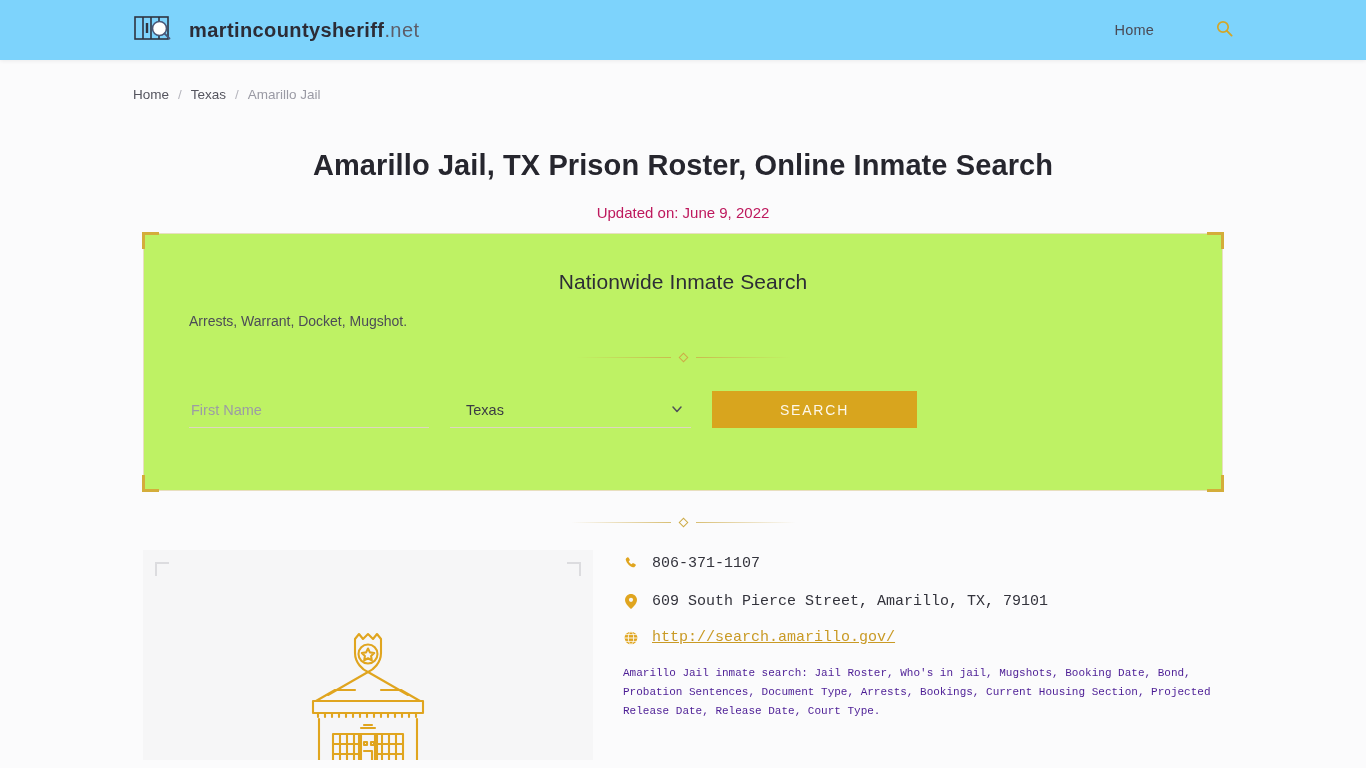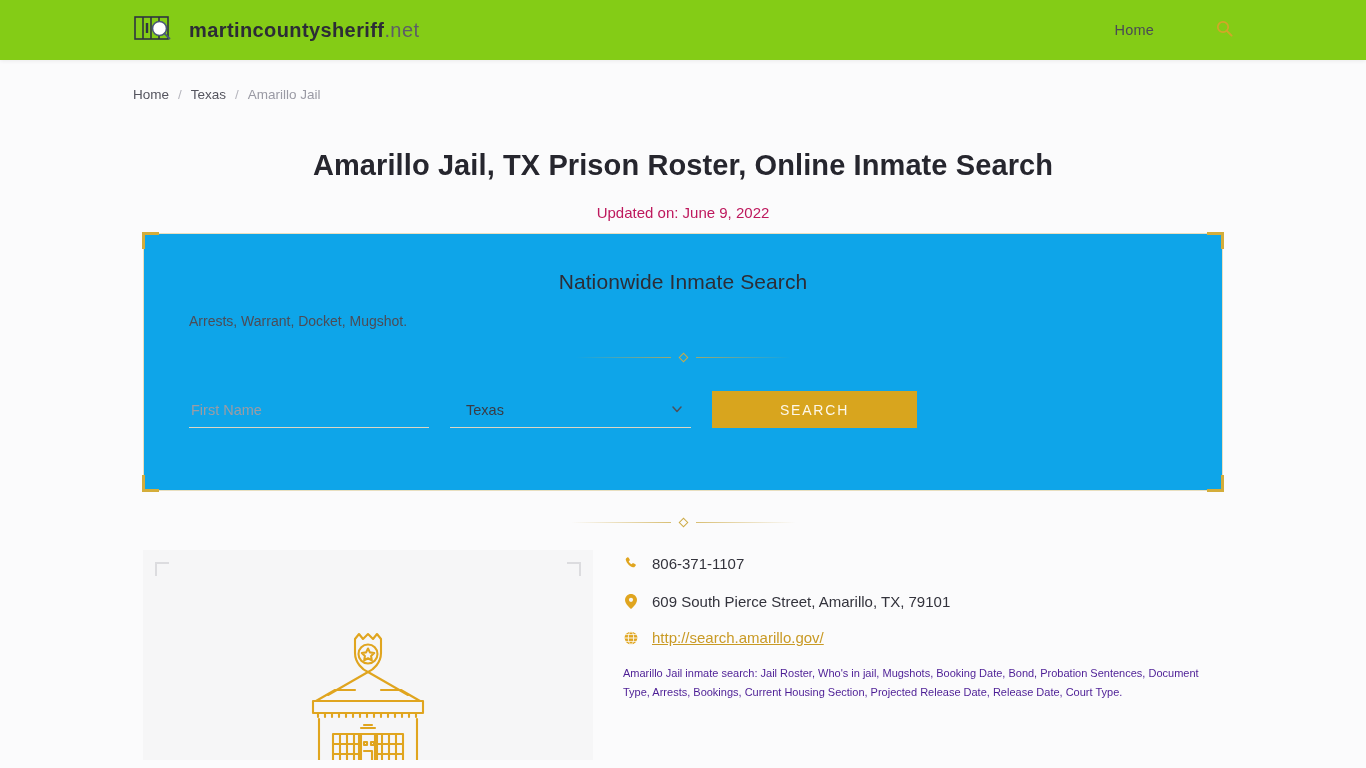--- a/index.html
+++ b/index.html
@@ -13,21 +13,21 @@
   body {
     font-family: "Liberation Sans", sans-serif;
     background: #fbfbfc;
     color: #3b3b44;
     -webkit-font-smoothing: antialiased;
   }
 
   
   .site-header {
     height: 60px;
-    background: #84cc16;
+    background: #7dd3fc;
     box-shadow: 0 1px 4px rgba(0,0,0,0.07);
     display: flex;
     align-items: center;
     position: relative;
     z-index: 5;
   }
   .header-inner {
     width: 1100px;
     margin: 0 auto;
     display: flex;
@@ -103,21 +103,21 @@
     font-size: 15px;
     color: #be185d;
     margin-top: 22px;
   }
 
   
   .search-panel {
     position: relative;
     width: 1080px;
     margin: 12px auto 0;
-    background: #0ea5e9;
+    background: #bef264;
     border: 1px solid #e8dfc0;
     padding: 36px 45px 40px;
     height: 258px;
   }
   .corner {
     position: absolute;
     width: 17px;
     height: 17px;
     border-color: #d4ad3a;
     border-style: solid;
@@ -237,21 +237,21 @@
   }
   .img-corner.tl { top: 12px; left: 12px; border-top-width: 2px; border-left-width: 2px; }
   .img-corner.tr { top: 12px; right: 12px; border-top-width: 2px; border-right-width: 2px; }
   .jail-art {
     position: absolute;
     left: 50%;
     transform: translateX(-50%);
     top: 72px;
   }
 
-  .info-col { flex: 1; padding-top: 4px; }
+  .info-col { flex: 1; padding-top: 4px; font-family: Liberation Mono, monospace; }
   .info-line {
     display: flex;
     align-items: flex-start;
     gap: 13px;
     margin-bottom: 18px;
   }
   .info-icon {
     flex: 0 0 16px;
     display: flex;
     justify-content: center;

